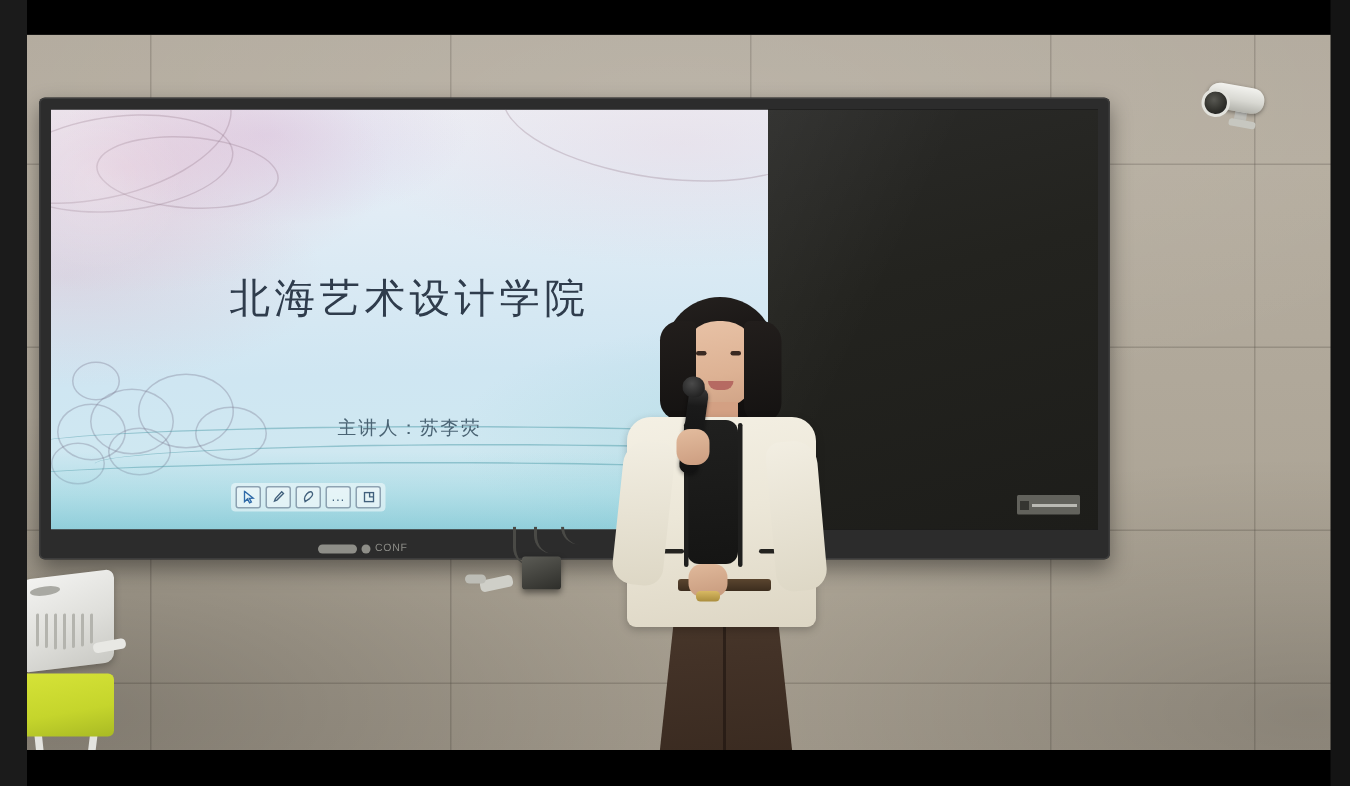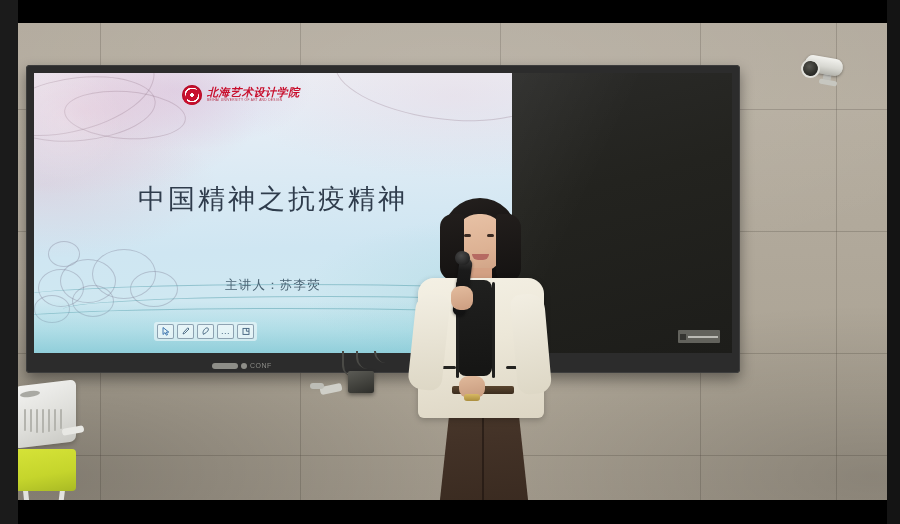--- a/index.html
+++ b/index.html
@@ -360,29 +360,22 @@
           <div class="cloud" style="left:38px;top:212px;width:40px;height:30px;"></div>
           <div class="cloud" style="left:0px;top:222px;width:34px;height:26px;"></div>
           <div class="cloud" style="left:96px;top:198px;width:46px;height:34px;"></div>
           <div class="cloud" style="left:14px;top:168px;width:30px;height:24px;"></div>
 
           <div class="wave-fill"></div>
           <div class="wave" style="bottom:18px;"></div>
           <div class="wave" style="bottom:30px;left:6%;width:110%;"></div>
           <div class="wave" style="bottom:42px;left:-4%;width:118%;"></div>
 
-          <div class="slide-logo">
-            <div class="logo-mark"></div>
-            <div>
-              <div class="logo-txt-cn">北海艺术设计学院</div>
-              <div class="logo-txt-en">BEIHAI UNIVERSITY OF ART AND DESIGN</div>
-            </div>
-          </div>
-
-          <div class="slide-title">中国精神之抗疫精神</div>
+
+          <div class="slide-title">北海艺术设计学院</div>
           <div class="slide-sub2">主讲人：苏李荧</div>
 
           <div class="ppt-toolbar">
             <div class="ppt-btn">
               <svg width="8" height="9" viewBox="0 0 8 9">
                   <path d="M1 0.5 L1 7.5 L3 5.6 L4.4 8.2 L5.6 7.6 L4.2 5.2 L6.8 5.1 Z" fill="none" stroke="#2f6aa8" stroke-width="0.9"></path>
                 </svg>
             </div>
             <div class="ppt-btn">
               <svg width="8" height="9" viewBox="0 0 8 9">

